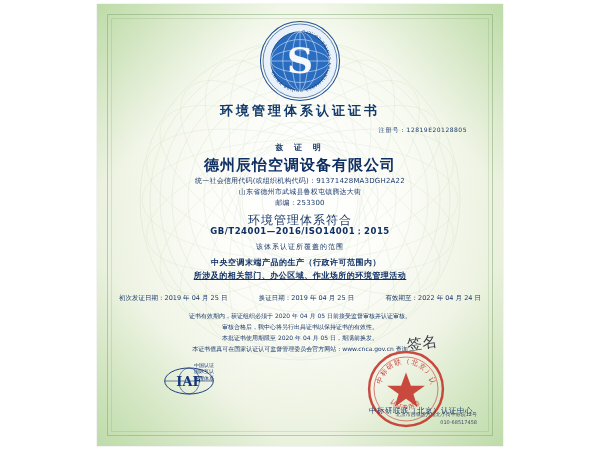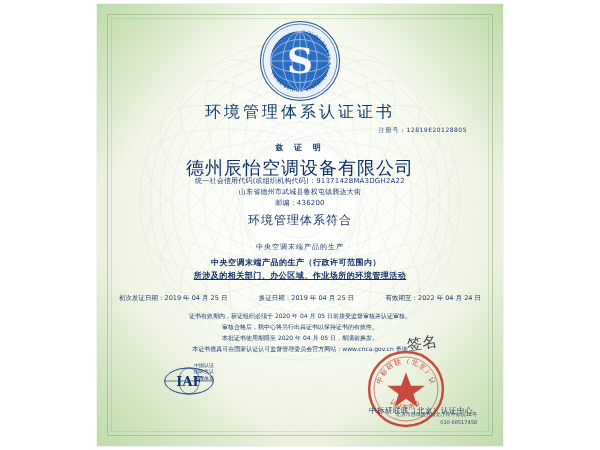--- a/index.html
+++ b/index.html
@@ -81,22 +81,22 @@
   .content {
     position: absolute;
     left: 0; top: 0; right: 0; bottom: 0;
     text-align: center;
     color: #16305e;
   }
   .title {
     position: absolute;
     left: 0; right: 0;
     top: 98px;
-    font-size: 16px;
-    font-weight: normal;
+    font-size: 13px;
+    font-weight: bold;
     letter-spacing: 3px;
     color: #123a6b;
   }
   .certno {
     position: absolute;
     right: 36px;
     top: 122px;
     font-size: 6px;
     color: #1b3a6b;
     white-space: nowrap;
@@ -109,22 +109,22 @@
     top: 138px;
     font-size: 8px;
     letter-spacing: 4px;
     color: #1b3a6b;
     font-weight: bold;
   }
   .company {
     position: absolute;
     left: 0; right: 0;
     top: 152px;
-    font-size: 18px;
-    font-weight: normal;
+    font-size: 15px;
+    font-weight: bold;
     letter-spacing: 1px;
     color: #0f2f63;
   }
   .line {
     position: absolute;
     left: 0; right: 0;
     font-size: 7px;
     color: #1b3a6b;
     letter-spacing: 0.2px;
   }
@@ -344,25 +344,26 @@
 
       <div class="certno">
         <span class="lbl">注册号：</span><span class="val">12819E20128805</span>
       </div>
 
       <div class="zheng">兹 证 明</div>
       <div class="company">德州辰怡空调设备有限公司</div>
 
       <div class="line l-code">统一社会信用代码(或组织机构代码)：91371428MA3DGH2A22</div>
       <div class="line l-addr">山东省德州市武城县鲁权屯镇腾达大街</div>
-      <div class="line l-zip">邮编：436200</div>
+      <div class="line l-zip">邮编：253300</div>
 
       <div class="sec-label">环境管理体系符合</div>
-
-      <div class="scope-label">中央空调末端产品的生产</div>
+      <div class="standard">GB/T24001—2016/ISO14001：2015</div>
+
+      <div class="scope-label">该体系认证所覆盖的范围</div>
       <div class="scope1">中央空调末端产品的生产（行政许可范围内）</div>
       <div class="scope2">所涉及的相关部门、办公区域、作业场所的环境管理活动</div>
 
       <div class="dates">
         <span>初次发证日期：2019 年 04 月 25 日</span>
         <span>换证日期：2019 年 04 月 25 日</span>
         <span>有效期至：2022 年 04 月 24 日</span>
       </div>
 
       <div class="notes">

